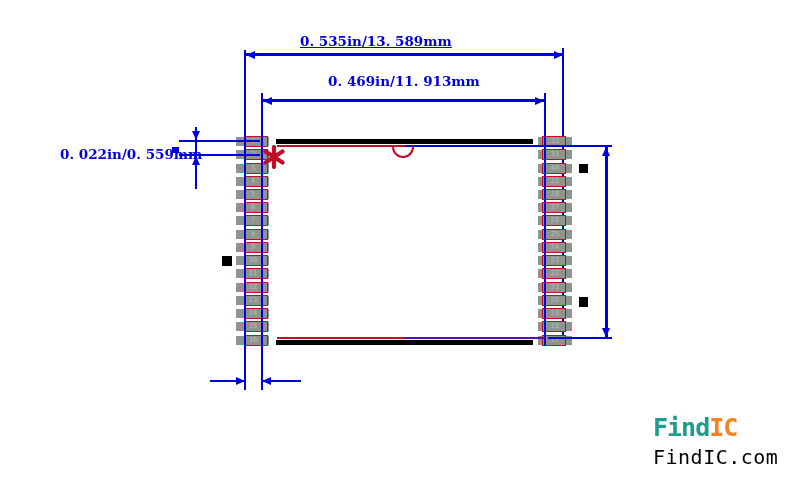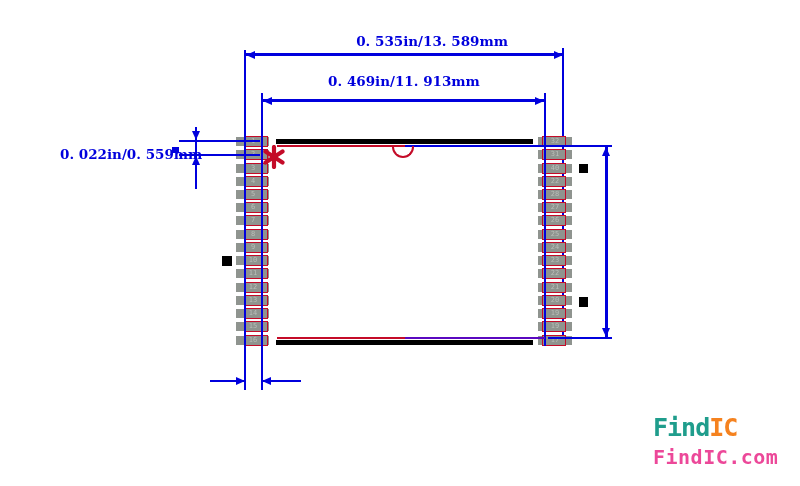--- a/index.html
+++ b/index.html
@@ -42,28 +42,28 @@
        font-family:"DejaVu Sans Mono",monospace;font-size:7px;color:#b9beb9;}
   
   .pin1-star{position:absolute;left:263px;top:145px;z-index:5;}
   .bluesq{position:absolute;left:172px;top:147px;width:7px;height:6px;background:#0000dd;z-index:5;}
   
   .logo{position:absolute;left:653px;top:410px;width:145px;z-index:6;cursor:pointer;
         font-family:"DejaVu Sans Mono",monospace;}
   .logo .brand{font-size:25px;font-weight:bold;letter-spacing:-1px;line-height:36px;}
   .logo .brand .p1{color:#1f9d8c;}
   .logo .brand .p2{color:#f5821f;}
-  .logo .sub{font-size:20px;color:#ec4899;letter-spacing:0.5px;line-height:22px;font-weight:bold;}
+  .logo .sub{font-size:20px;color:#000000;letter-spacing:0.5px;line-height:22px;font-weight:normal;}
 </style>
 </head>
 <body>
 
 <div id="canvas">
 
-  <div class="dimtext" style="left:300px;top:33px;width:208px;text-align:right;">0. 535in/13. 589mm</div>
+  <div class="dimtext" style="left:300px;top:33px;width:208px;text-align:left;text-decoration:underline;">0. 535in/13. 589mm</div>
   <div class="dimtext" style="left:300px;top:73px;width:208px;text-align:center;">0. 469in/11. 913mm</div>
   <div class="dimtext" style="left:60px;top:146px;width:118px;text-align:right;">0. 022in/0. 559mm</div>
 
   <div class="hline z5" style="left:246px;top:53px;width:317px;height:3px;"></div>
   <div class="arr arr-l" style="left:246px;top:50.5px;"></div>
   <div class="arr arr-r" style="left:554px;top:50.5px;"></div>
 
   <div class="hline z5" style="left:263px;top:99px;width:281px;height:3px;"></div>
   <div class="arr arr-l" style="left:263px;top:96.5px;"></div>
   <div class="arr arr-r" style="left:535px;top:96.5px;"></div>

